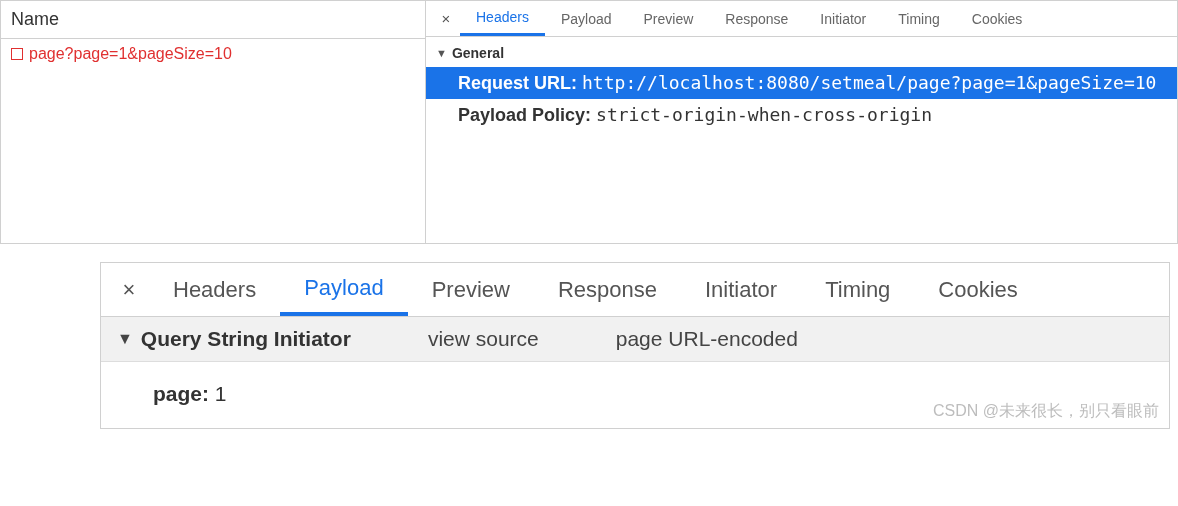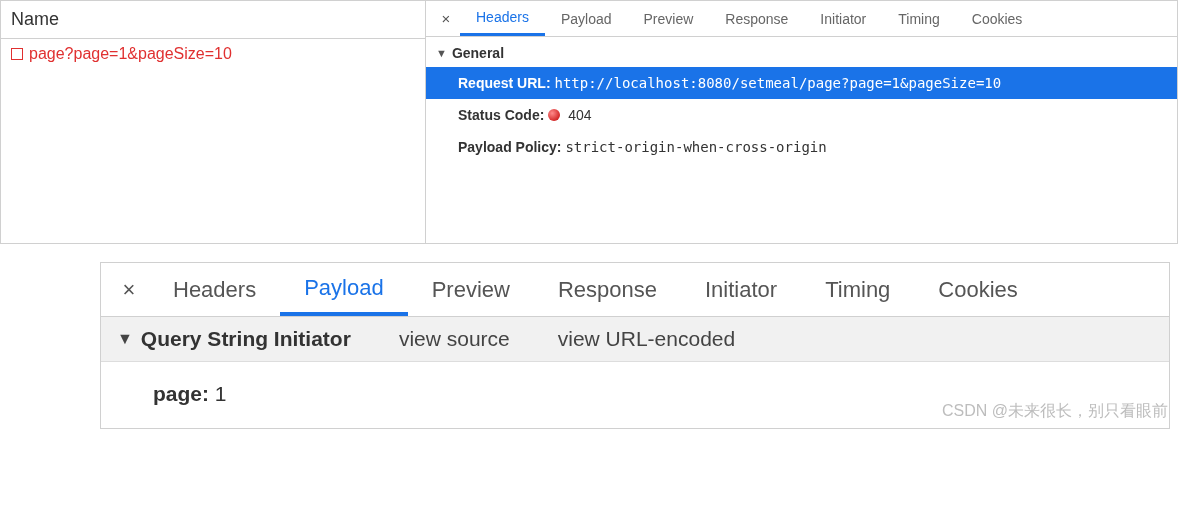--- a/index.html
+++ b/index.html
@@ -93,21 +93,21 @@
     font-weight: 700;
     font-size: 14px;
     color: #333;
   }
   .section-header .tri {
     font-size: 11px;
     color: #555;
   }
   .kv-line {
     padding: 6px 10px 6px 32px;
-    font-size: 14px;
+    font-size: 18px;
     line-height: 20px;
     white-space: nowrap;
     overflow: hidden;
   }
   .kv-line .k { font-weight: 700; }
   .kv-line.highlight {
     background: #1a73e8;
     color: #fff;
   }
   .kv-line.highlight .k { color: #fff; }
@@ -171,31 +171,32 @@
   .query-header-row .title {
     font-weight: 700;
     display: flex;
     align-items: center;
     gap: 8px;
   }
   .query-header-row .tri { font-size: 16px; color: #444; }
   .query-header-row .link {
     color: #444;
     cursor: pointer;
+    margin-left: 29px;
   }
   .params {
     padding: 14px 16px 16px 52px;
     font-size: 21px;
     background:#fff;
   }
   .params .p { margin: 6px 0; }
   .params .pk { font-weight: 700; }
   .watermark {
     position: absolute;
-    right: 1px;
+    right: 10px;
     bottom: 6px;
     color: #bdbdbd;
     font-size: 16px;
     pointer-events: none;
     font-family: "Microsoft YaHei", sans-serif;
   }
 </style>
 </head>
 <body>
 
@@ -224,25 +225,20 @@
     <div class="section-header">
       <span class="tri">▼</span>
       <span>General</span>
     </div>
 
     <div class="kv-line highlight">
       <span class="k">Request URL:</span>
       <span class="v">http://localhost:8080/setmeal/page?page=1&amp;pageSize=10</span>
     </div>
     <div class="kv-line">
-      <span class="k">Status Code:</span>
-      <span class="status-dot"></span>
-      <span>404</span>
-    </div>
-    <div class="kv-line">
       <span class="k">Payload Policy:</span>
       <span class="mono">strict-origin-when-cross-origin</span>
     </div>
   </div>
 </div>
 
 <div class="bottom-wrap">
 
   <div class="tab-bar-lg">
     <div class="tab-close-lg">×</div>
@@ -254,21 +250,21 @@
     <div class="tab-lg">Timing</div>
     <div class="tab-lg">Cookies</div>
   </div>
 
   <div class="query-header-row">
     <span class="title">
       <span class="tri">▼</span>
       <span>Query String Initiator</span>
     </span>
     <span class="link">view source</span>
-    <span class="link">view URL-encoded</span>
+    <span class="link">page URL-encoded</span>
   </div>
 
   <div class="params">
     <div class="p">
       <span class="pk">page:</span>
       <span>1</span>
     </div>
   </div>
 
   <div class="watermark">CSDN @未来很长，别只看眼前</div>

